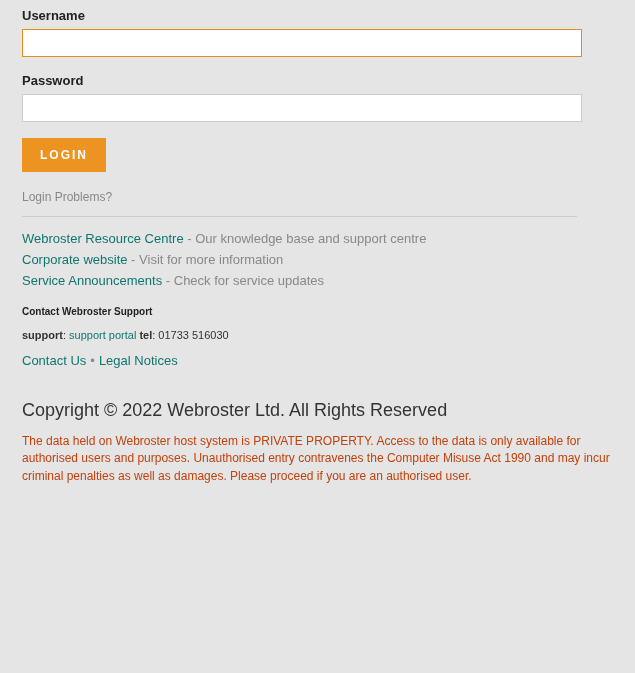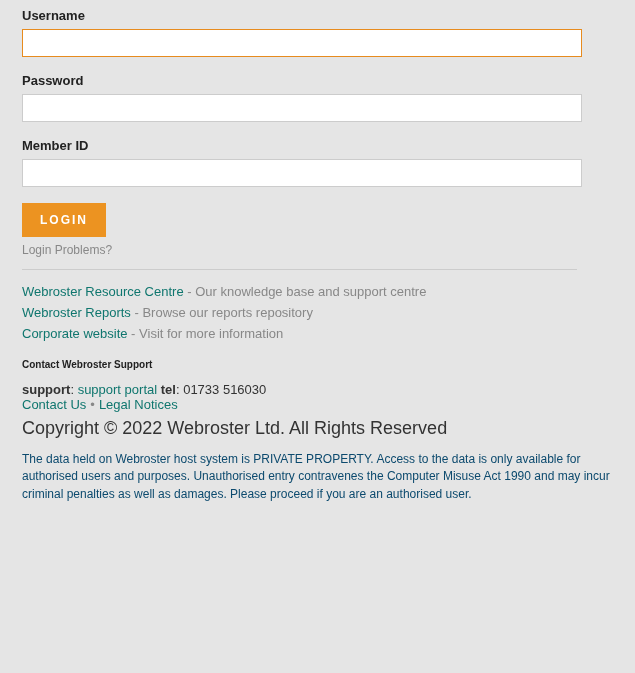--- a/index.html
+++ b/index.html
@@ -3,66 +3,62 @@
   <meta charset="utf-8">
   <style>
     *{box-sizing:border-box;margin:0;padding:0}
     body{background:#e5e5e5;font-family:Arial,sans-serif;font-size:13px;color:#333;width:635px;height:673px}
     .page{padding:8px 22px 0 22px}
     label{font-weight:bold;display:block;color:#222;margin-bottom:6px}
     .field{margin-bottom:16px}
     input[type=text],input[type=password]{width:560px;height:28px;border:1px solid #ccc;padding:4px 6px;font-size:13px;background:#fff}
     input.focus{border:1px solid #e78b1e;outline:none}
     .btn{background:#ec9321;color:#fff;border:none;padding:10px 18px;letter-spacing:2px;font-weight:bold;font-size:12px;cursor:pointer}
-    .secondary-links{margin-top:6px;font-size:12px;color:#888}
+    .secondary-links{margin-top:18px;font-size:12px;color:#888}
     .secondary-links div{margin-bottom:4px}
     .underline{border-bottom:3px solid #000;width:118px;margin-top:1px}
     .arrow{display:inline-block;vertical-align:middle;margin-left:6px}
     hr{border:none;border-top:1px solid #ccc;margin:12px 0 14px 0;width:555px}
     .links-list p{margin:0 0 6px 0;font-size:13px;color:#888}
     a{color:#0f766e;text-decoration:none}
     .heading2{font-weight:bold;font-size:10px;color:#222;margin:18px 0 12px 0}
-    .support-line{font-size:13px;color:#333;margin-bottom:0}
+    .support-line{font-size:11px;color:#333;margin-bottom:12px}
     .support-line b{font-weight:bold}
-    .contact-line{font-size:13px;margin-bottom:6px}
+    .contact-line{font-size:13px;margin-bottom:32px}
     .dot{color:#888;margin:0 4px}
     .copyright{font-size:18px;color:#333;margin-bottom:12px}
-    .disclaimer{font-size:12px;color:#0c4a6e;line-height:1.45}
+    .disclaimer{font-size:12px;color:#c2410c;line-height:1.45}
   </style>
 </head>
 <body>
 
 <div class="page">
   <div class="field">
     <label>Username</label>
     <input type="text" class="focus" value="" style="">
   </div>
 
   <div class="field">
     <label>Password</label>
     <input type="password" value="" style="">
   </div>
 
-  <div class="field">
-    <label>Member ID</label>
-    <input type="text" value="" style="">
-  </div>
 
   <button class="btn">LOGIN</button>
 
   <div class="secondary-links">
     <div><a href="#" style="color:#888">Login Problems?</a></div>
   </div>
 
   <hr>
 
   <div class="links-list">
     <p><a href="#">Webroster Resource Centre</a><span> - Our knowledge base and support centre</span></p>
-    <p><a href="#">Webroster Reports</a><span> - Browse our reports repository</span></p>
     <p><a href="#">Corporate website</a><span> - Visit for more information</span></p>
+    <p><a href="#">Service Announcements</a><span> - Check for service updates</span></p>
   </div>
 
   <div class="heading2">Contact Webroster Support</div>
 
   <div class="support-line">
     <b>support</b><span>: </span><a href="#">support portal</a> <b>tel</b><span>: 01733 516030</span>
   </div>
 
   <div class="contact-line">
     <a href="#">Contact Us</a><span class="dot">•</span><a href="#">Legal Notices</a>

